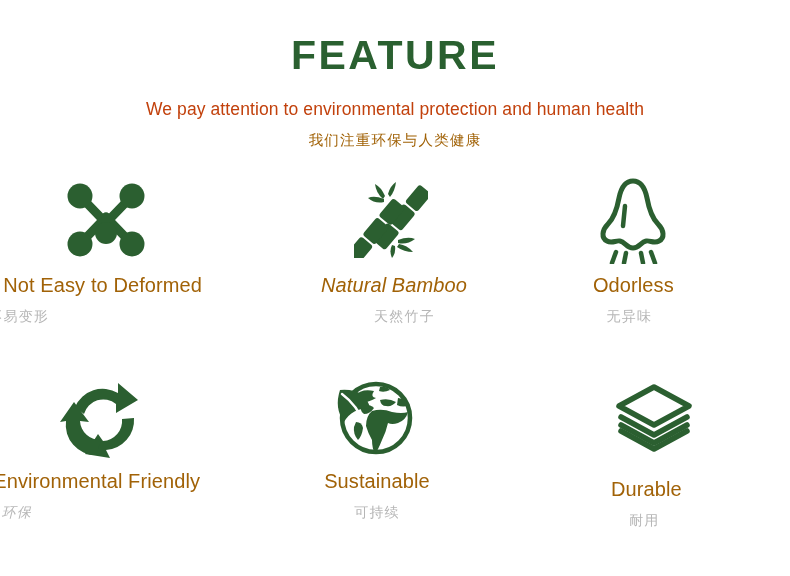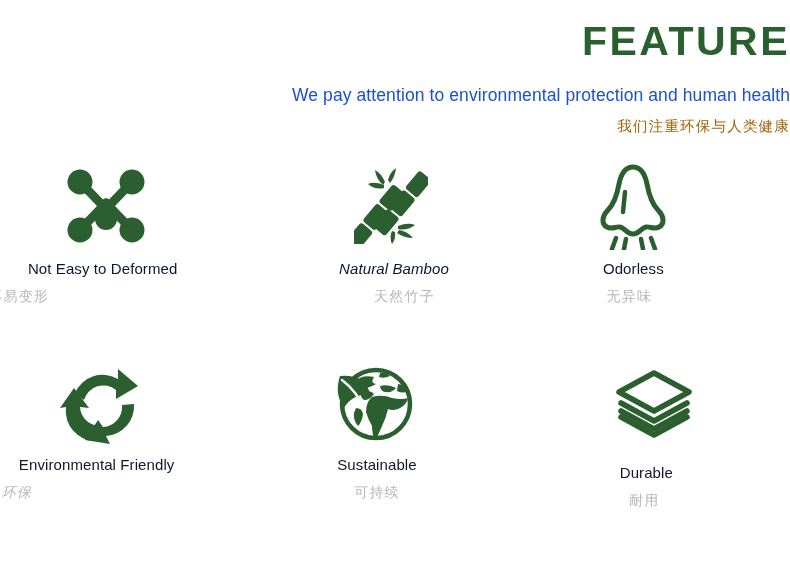--- a/index.html
+++ b/index.html
@@ -16,34 +16,34 @@
 
   .page {
     position: relative;
     width: 790px;
     height: 576px;
     background: #ffffff;
   }
 
   
   .header {
-    text-align: right;
-    padding-top: 20px;
+    text-align: center;
+    padding-top: 34px;
   }
   .feature-title {
     font-size: 41px;
     font-weight: bold;
     letter-spacing: 2.5px;
     color: #2a6030;
     line-height: 1.05;
     margin: 0;
   }
   .subtitle-en {
     font-size: 17.5px;
-    color: #1d4ed8;
+    color: #c2410c;
     margin-top: 22px;
     letter-spacing: 0.1px;
     font-weight: 400;
   }
   .subtitle-cn {
     font-size: 14.5px;
     color: #a16207;
     margin-top: 11px;
     letter-spacing: 1.2px;
   }
@@ -64,22 +64,22 @@
   }
   .icon-wrap {
     height: 96px;
     display: flex;
     align-items: center;
     justify-content: center;
   }
   .icon-wrap svg { display: block; }
 
   .label-en {
-    font-size: 15px;
-    color: #0f172a;
+    font-size: 20px;
+    color: #a16207;
     margin-top: 6px;
     letter-spacing: 0.1px;
     white-space: nowrap;
   }
   .label-cn {
     font-size: 14px;
     color: #b6b6b6;
     margin-top: 11px;
     letter-spacing: 1.2px;
     white-space: nowrap;

